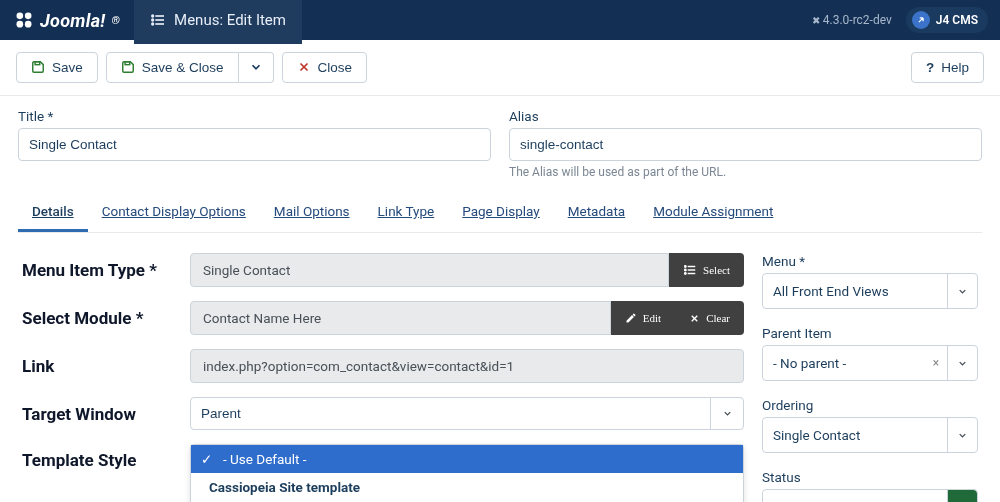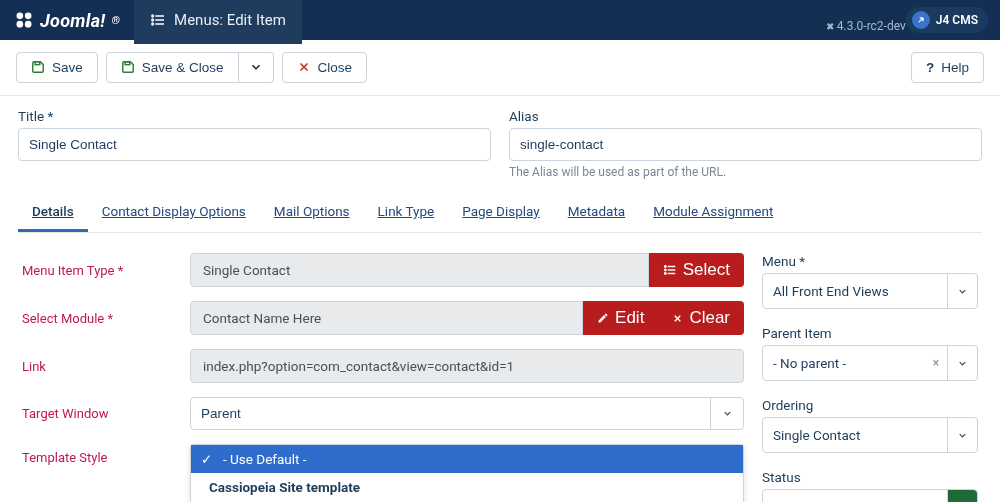--- a/index.html
+++ b/index.html
@@ -2,21 +2,21 @@
 <html><head>
 <meta charset="utf-8">
 <style>
 * { box-sizing: border-box; margin: 0; padding: 0; }
 body { font-family: -apple-system, BlinkMacSystemFont, "Segoe UI", Roboto, Arial, sans-serif; font-size: 14px; color: #1c3d5c; background: #fff; }
 
 .topbar { background: #132f53; color: #fff; height: 40px; display: flex; align-items: center; padding: 0 12px 0 0; }
 .brand { display: flex; align-items: center; gap: 6px; padding: 0 14px; height: 55px; font-style: italic; font-weight: 700; font-size: 18px; letter-spacing: 0.3px; }
 .brand svg { width: 20px; height: 20px; }
 .topbar-title { background: #1f3b5e; height: 48px; display: flex; align-items: center; padding: 0 16px; gap: 8px; font-size: 15px; color: #e7eef7; }
-.topbar-right { margin-left: auto; display: flex; align-items: flex-end; gap: 0; font-size: 12px; color: #a7b8cc; }
+.topbar-right { margin-left: auto; display: flex; align-items: center; gap: 14px; font-size: 12px; color: #a7b8cc; }
 .j4cms { background: #1a3a5f; border-radius: 14px; padding: 4px 10px 4px 6px; display: flex; align-items: center; gap: 6px; font-size: 12px; font-weight: 600; color: #fff; }
 .j4cms .round { background: #3a73c9; width: 18px; height: 18px; border-radius: 50%; display: flex; align-items: center; justify-content: center; }
 
 .toolbar { padding: 12px 16px; display: flex; gap: 8px; border-bottom: 1px solid #e5e9ec; }
 .btn { background: #fff; border: 1px solid #cbd4dd; border-radius: 4px; padding: 7px 14px; display: flex; gap: 7px; font-size: 13.5px; color: #1c3d5c; cursor: pointer; }
 .btn svg { width: 14px; height: 14px; }
 .btn-drop { padding: 7px 10px; }
 .btn-help { margin-left: auto; }
 
 .content { padding: 12px 18px 0; }
@@ -29,27 +29,27 @@
 
 .tabs { display: flex; border-bottom: 1px solid #e5e9ec; gap: 0; }
 .tab { padding: 10px 14px; font-size: 13.5px; color: #254a7c; cursor: pointer; border-bottom: 3px solid transparent; text-decoration: underline; }
 .tab.active { border-bottom-color: #2f6bb1; color: #1c3d5c; font-weight: 500; }
 
 .panel { display: flex; padding: 20px 4px 0; gap: 18px; }
 .panel-main { flex: 1; display: flex; flex-direction: column; gap: 14px; }
 .panel-side { width: 216px; display: flex; flex-direction: column; gap: 8px; }
 
 .form-row { display: flex; align-items: center; gap: 18px; }
-.form-label { width: 150px; font-size: 13px; color: #be185d; }
+.form-label { width: 150px; font-size: 17px; color: #0f172a; font-weight: bold; }
 .form-control { flex: 1; position: relative; }
 
 .readonly { background: #e8eaec; border: 1px solid #cbd4dd; border-radius: 4px; padding: 8px 12px; font-size: 13.5px; color: #495057; display: flex; align-items: center; }
 .inp-group { display: flex; }
 .inp-group .readonly { flex: 1; border-radius: 4px 0 0 4px; }
-.inp-btn { background: #b91c1c; color: #fff; border: none; padding: 0 14px; display: flex; align-items: center; gap: 6px; font-size: 17px; cursor: pointer; border-radius: 0 4px 4px 0; }
+.inp-btn { background: #404040; color: #fff; border: none; padding: 0 14px; display: flex; align-items: center; gap: 6px; font-size: 11px; cursor: pointer; border-radius: 0 4px 4px 0; font-family: Liberation Serif, serif; }
 .inp-btn.mid { border-radius: 0; }
 
 .select-wrap { position: relative; }
 .select-wrap .input { padding-right: 34px; }
 .chev { position: absolute; right: 0; top: 0; height: 100%; width: 34px; display: flex; align-items: center; justify-content: center; border-left: 1px solid #cbd4dd; cursor: pointer; }
 .chev svg { width: 11px; height: 11px; color: #495057; }
 
 .dropdown-open { position: absolute; left: 0; right: 0; top: 0; background: #fff; border: 1px solid #cbd4dd; border-radius: 4px; box-shadow: 0 2px 6px rgba(0,0,0,0.12); z-index: 10; padding-bottom: 6px; }
 .dd-item { padding: 6px 12px 6px 32px; font-size: 13.5px; position: relative; cursor: pointer; }
 .dd-item.sel { background: #2f6dcc; color: #fff; }

